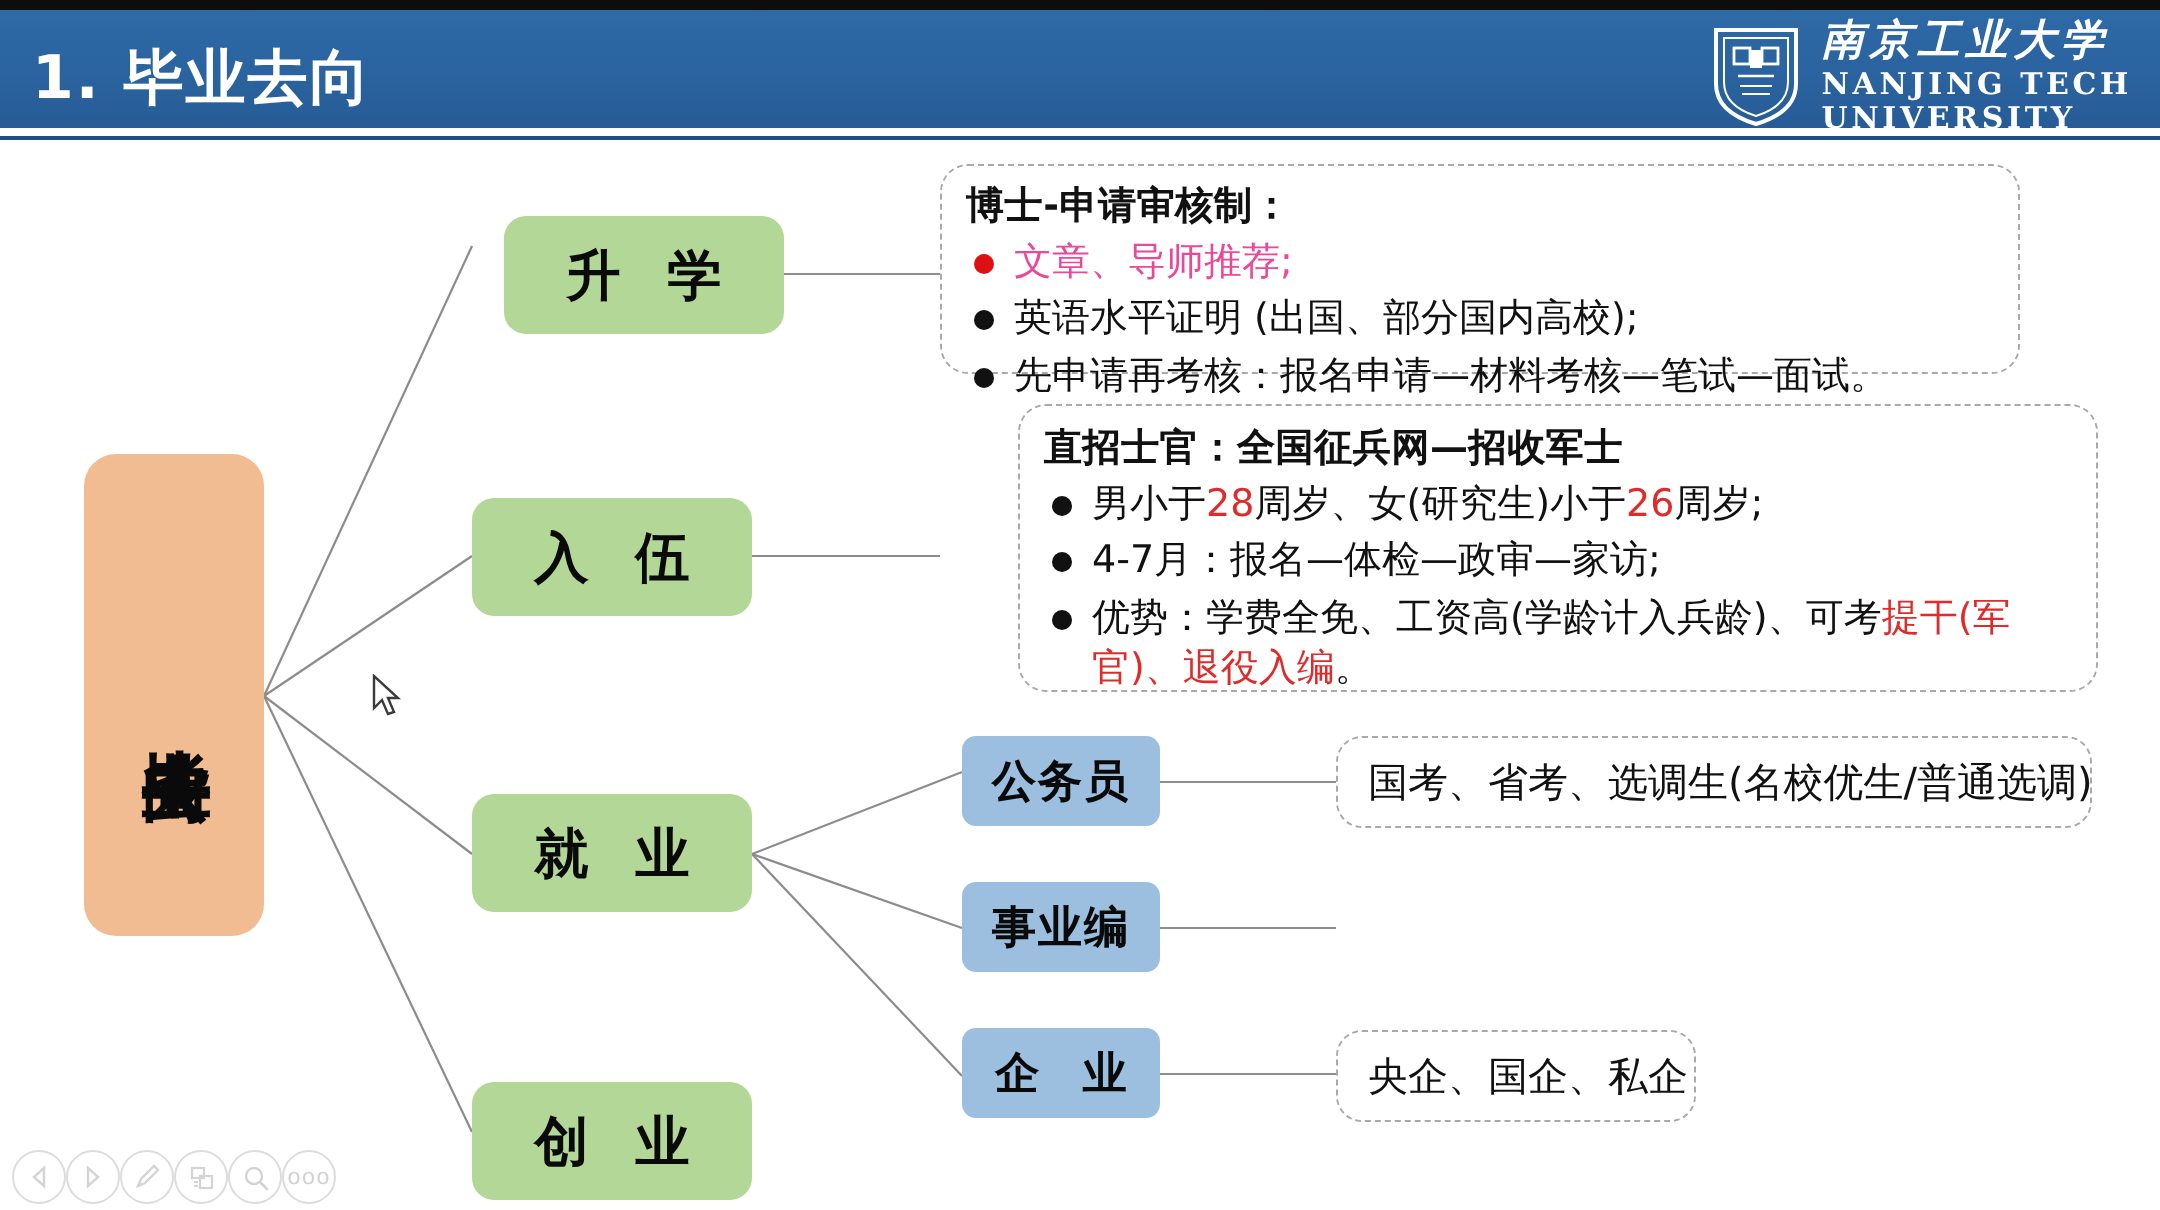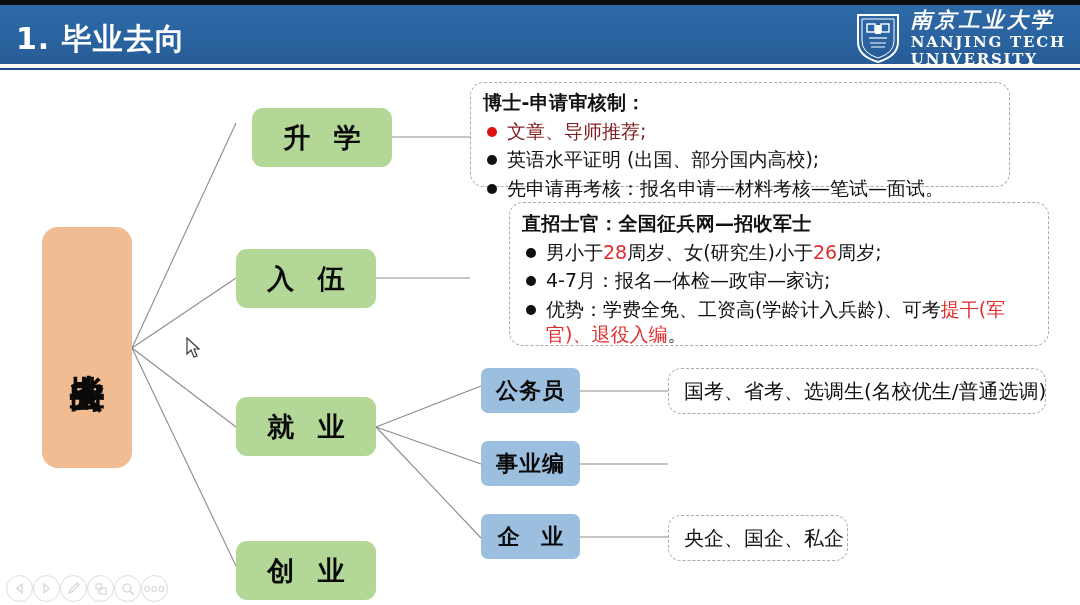--- a/index.html
+++ b/index.html
@@ -135,21 +135,21 @@
   }
   .bdot {
     flex: 0 0 auto;
     width: 10px; height: 10px;
     border-radius: 50%;
     background: #111111;
     margin: 8px 10px 0 4px;
   }
   .bdot.red { background: #dd1111; }
   .btxt { flex: 1 1 auto; }
-  .btxt.red { color: #7f1d1d; }
+  .btxt.red { color: #ec4899; }
   .hl { color: #e02b2b; }
 
   .dbox-1 { left: 470px; top: 82px; width: 540px; height: 105px; padding: 7px 12px 0 12px; }
   .dbox-2 { left: 470px; top: 202px; width: 540px; height: 144px; padding: 8px 12px 0 12px; margin-left: 39px; }
 
   .dbox-plain {
     position: absolute;
     border: 1.6px dashed #a9a9a9;
     border-radius: 13px;
     background: #ffffff;

